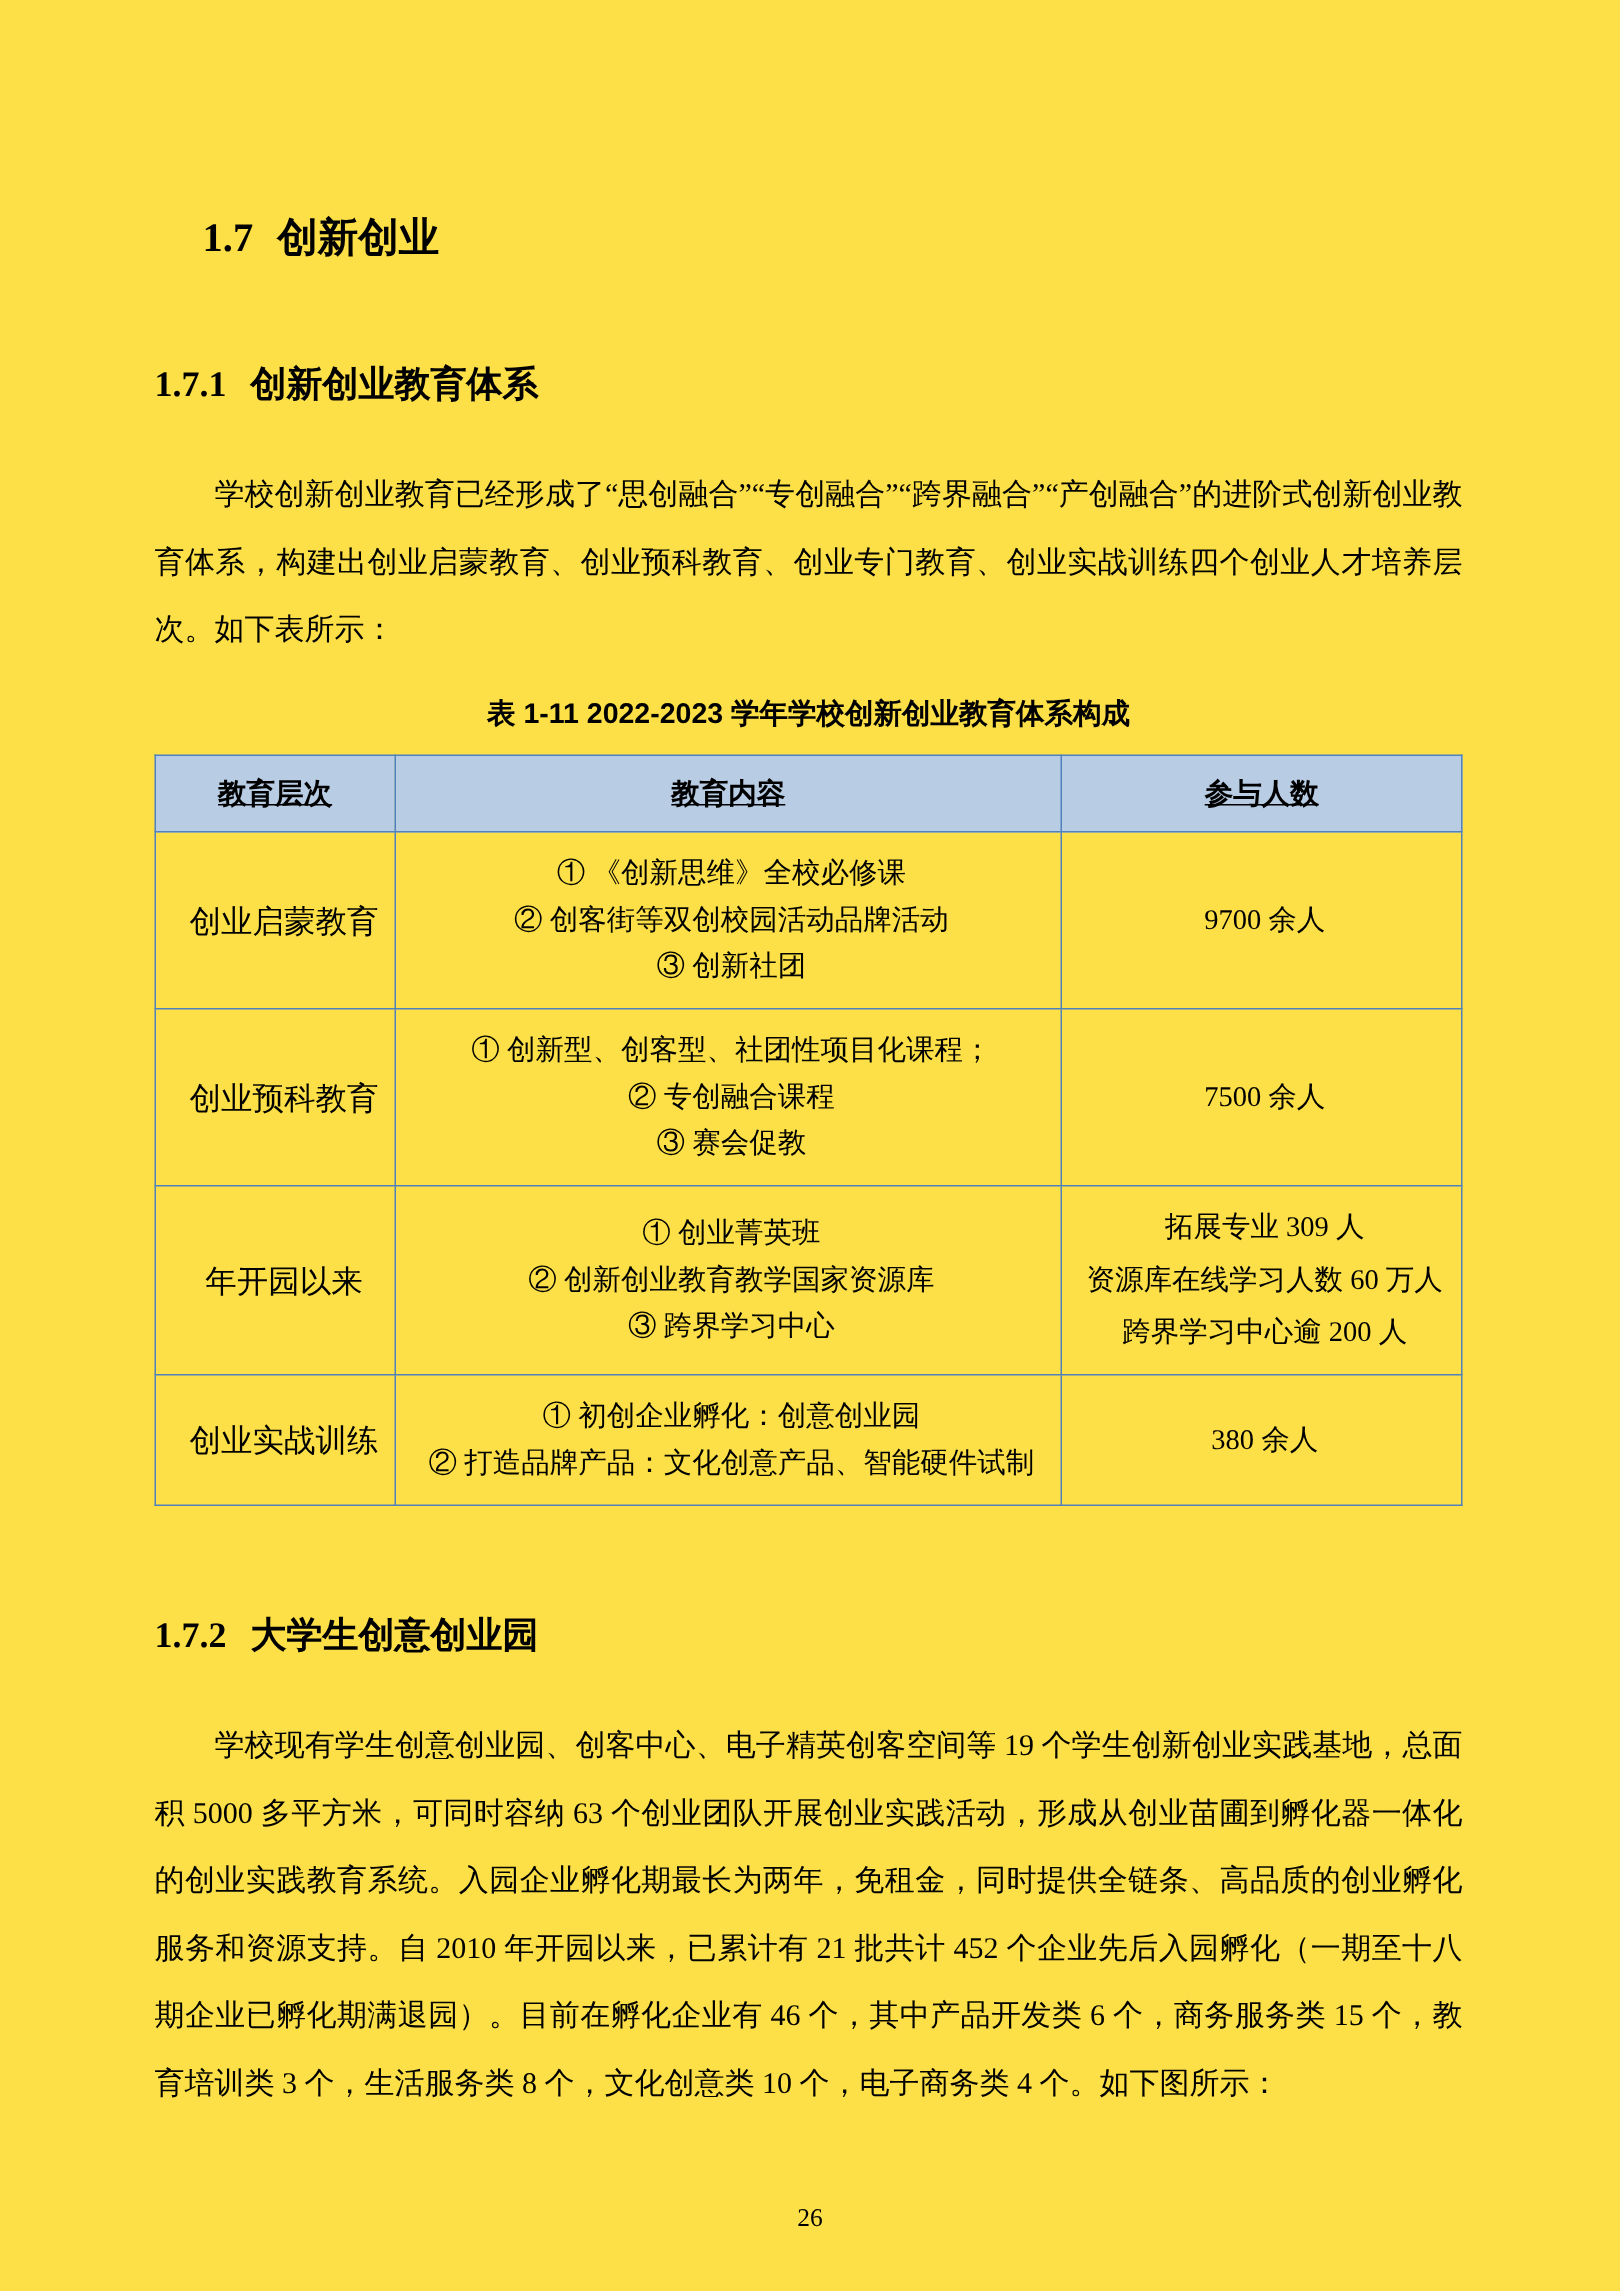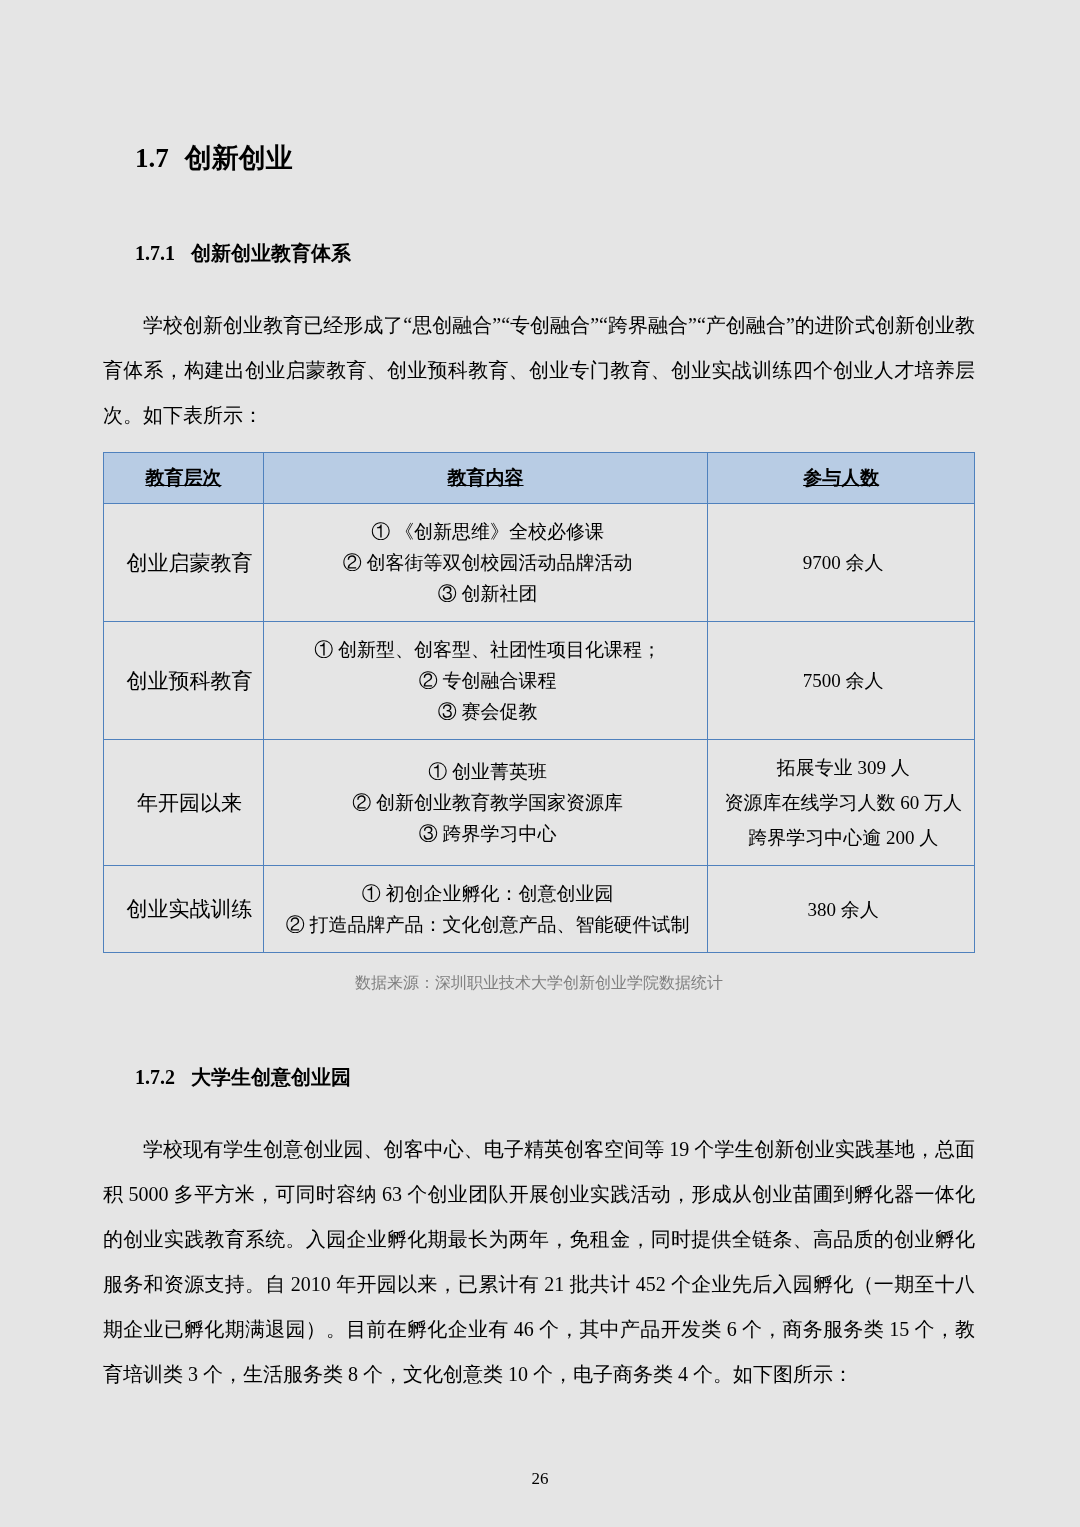--- a/index.html
+++ b/index.html
@@ -1,41 +1,40 @@
 <!DOCTYPE html>
 <html><head>
 <meta charset="utf-8">
 <style>
   * { box-sizing: border-box; margin: 0; padding: 0; }
   html, body { background: #ffffff; }
   .page {
     position: relative;
     width: 1080px;
     height: 1527px;
-    background: #e5e5e5;
+    background: #fde047;
     font-family: "Liberation Serif", "DejaVu Serif", serif;
     color: #000000;
     overflow: hidden;
   }
   .content {
     position: absolute;
     left: 103px;
     top: 0;
     width: 872px;
   }
   .h1 {
     margin-top: 140px;
     margin-left: 32px;
     font-size: 27px;
     font-weight: bold;
   }
   .h2 {
     margin-top: 64px;
-    margin-left: 32px;
-    font-size: 20px;
+    font-size: 24px;
     font-weight: bold;
   }
   .h2.second { margin-top: 70px; }
   .hnum {
     font-family: "Liberation Serif", "DejaVu Serif", serif;
     font-weight: bold;
     margin-right: 16px;
   }
   .htext {
     font-family: "Liberation Sans", "DejaVu Sans", sans-serif;
@@ -119,20 +118,21 @@
     <div class="h1">
       <span class="hnum">1.7</span><span class="htext">创新创业</span>
     </div>
 
     <div class="h2">
       <span class="hnum">1.7.1</span><span class="htext">创新创业教育体系</span>
     </div>
 
     <p class="body-para">学校创新创业教育已经形成了“思创融合”“专创融合”“跨界融合”“产创融合”的进阶式创新创业教育体系，构建出创业启蒙教育、创业预科教育、创业专门教育、创业实战训练四个创业人才培养层次。如下表所示：</p>
 
+    <div class="table-caption">表 1-11  2022-2023 学年学校创新创业教育体系构成</div>
 
     <table class="edu-table">
       <colgroup>
         <col class="c-level">
         <col class="c-content">
         <col class="c-part">
       </colgroup>
       <thead>
         <tr>
           <th>教育层次</th>
@@ -182,21 +182,20 @@
             <div class="cline">① 初创企业孵化：创意创业园</div>
             <div class="cline">② 打造品牌产品：文化创意产品、智能硬件试制</div>
           </td>
           <td class="cell-part">
             <div class="pline">380 余人</div>
           </td>
         </tr>
       </tbody>
     </table>
 
-    <div class="source-note">数据来源：深圳职业技术大学创新创业学院数据统计</div>
 
     <div class="h2 second">
       <span class="hnum">1.7.2</span><span class="htext">大学生创意创业园</span>
     </div>
 
     <p class="body-para">学校现有学生创意创业园、创客中心、电子精英创客空间等 19 个学生创新创业实践基地，总面积 5000 多平方米，可同时容纳 63 个创业团队开展创业实践活动，形成从创业苗圃到孵化器一体化的创业实践教育系统。入园企业孵化期最长为两年，免租金，同时提供全链条、高品质的创业孵化服务和资源支持。自 2010 年开园以来，已累计有 21 批共计 452 个企业先后入园孵化（一期至十八期企业已孵化期满退园）。目前在孵化企业有 46 个，其中产品开发类 6 个，商务服务类 15 个，教育培训类 3 个，生活服务类 8 个，文化创意类 10 个，电子商务类 4 个。如下图所示：</p>
 
   </div>
 
   <div class="page-number">26</div>

